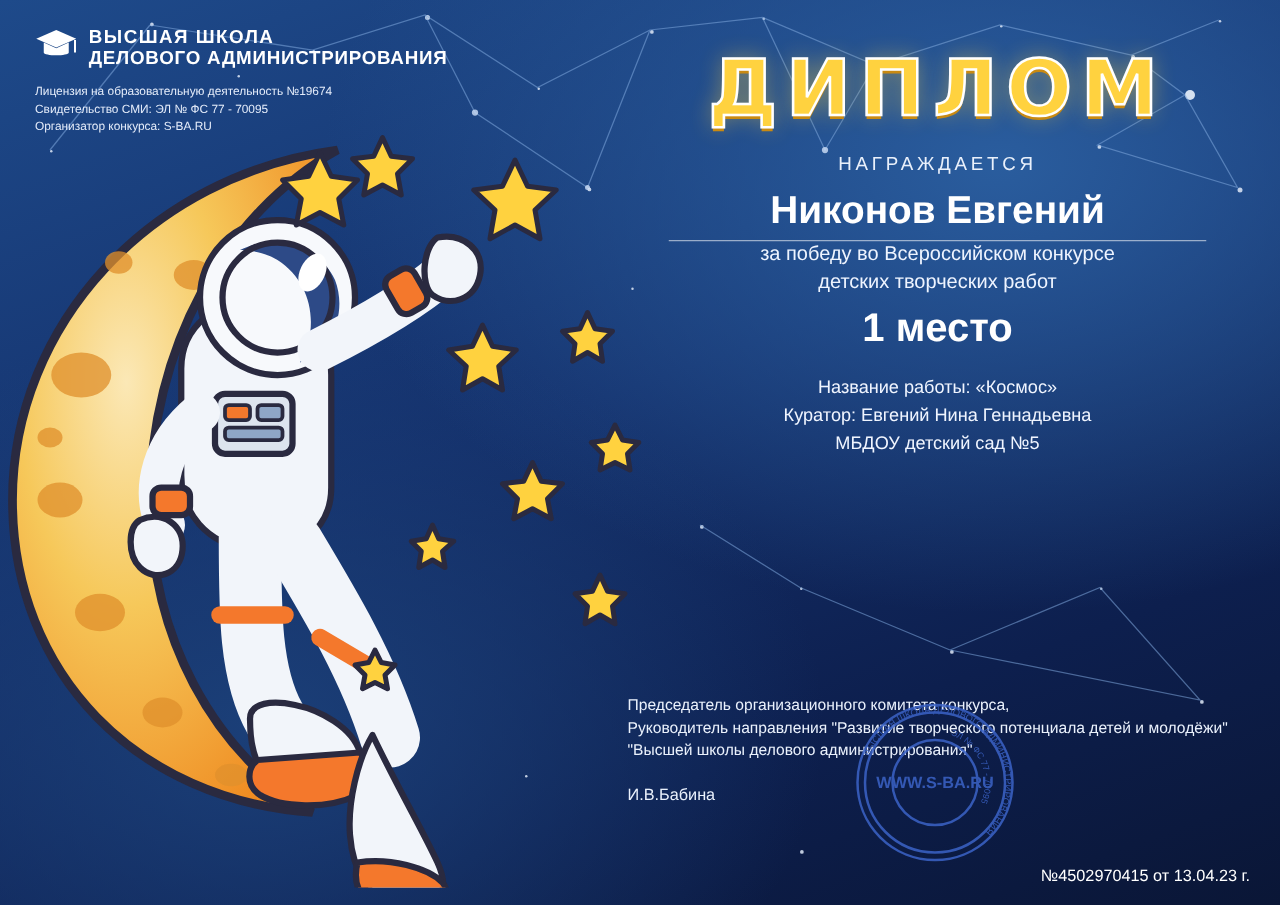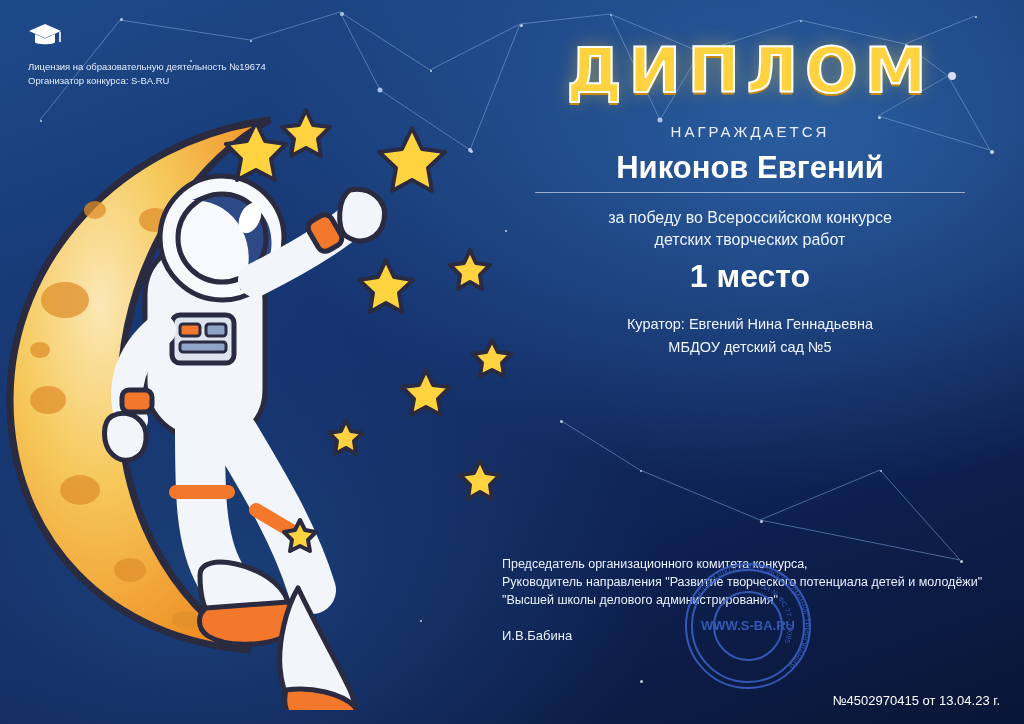--- a/index.html
+++ b/index.html
@@ -79,21 +79,20 @@
     font-weight: bold;
     color: #ffffff;
   }
   .name-rule {
     margin: 6px auto 0;
     width: 430px;
     height: 1px;
     background: rgba(255,255,255,.55);
   }
   .reason {
-    margin-top: 14px;
     font-size: 16px;
     line-height: 1.35;
     color: #eef4ff;
   }
   .contest {
     margin-top: 16px;
     font-size: 33px;
     font-weight: bold;
     color: #ffffff;
     text-shadow: 0 2px 4px rgba(0,0,0,.45);
@@ -302,38 +301,44 @@
     </g>
   </svg>
 
   <div class="logo">
     <div class="logo-row">
       <svg width="34" height="26" viewBox="0 0 34 26">
         <path d="M17 2 L33 9 L17 16 L1 9 Z" fill="#ffffff"></path>
         <path d="M7 12 L7 20 C7 23 27 23 27 20 L27 12 L17 16.5 Z" fill="#ffffff"></path>
         <path d="M32 10 L32 20" stroke="#ffffff" stroke-width="1.6"></path>
       </svg>
+      <div class="logo-text">
+        <div class="l1">ВЫСШАЯ ШКОЛА</div>
+        <div class="l2">ДЕЛОВОГО АДМИНИСТРИРОВАНИЯ</div>
+      </div>
     </div>
     <div class="logo-sub">
       <div>Лицензия на образовательную деятельность №19674</div>
+      <div>Свидетельство СМИ: ЭЛ № ФС 77 - 70095</div>
       <div>Организатор конкурса: S-BA.RU</div>
     </div>
   </div>
 
   <div class="content">
     <div class="title">ДИПЛОМ</div>
     <div class="awarded">НАГРАЖДАЕТСЯ</div>
     <div class="name">Никонов Евгений</div>
     <div class="name-rule"></div>
     <div class="reason">
       <div>за победу во Всероссийском конкурсе</div>
       <div>детских творческих работ</div>
     </div>
     <div class="place">1 место</div>
     <div class="details">
+      <div>Название работы: «Космос»</div>
       <div>Куратор: Евгений Нина Геннадьевна</div>
       <div>МБДОУ детский сад №5</div>
     </div>
 
     <div class="signature-block">
       <div>Председатель организационного комитета конкурса,</div>
       <div>Руководитель направления "Развитие творческого потенциала детей и молодёжи"</div>
       <div>"Высшей школы делового администрирования"</div>
       <div class="signer">И.В.Бабина</div>
     </div>

